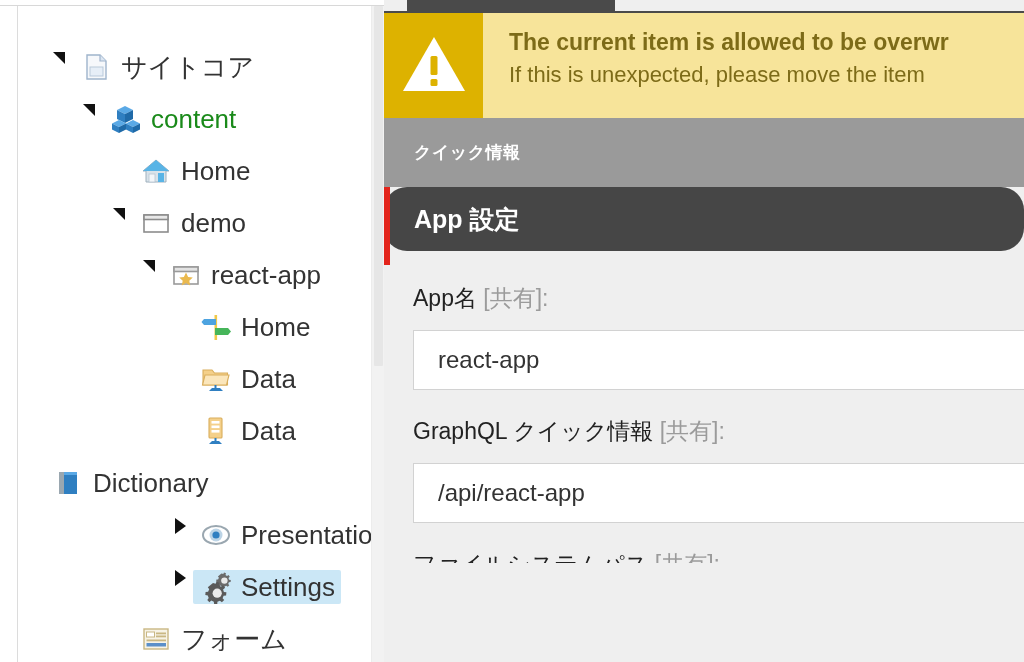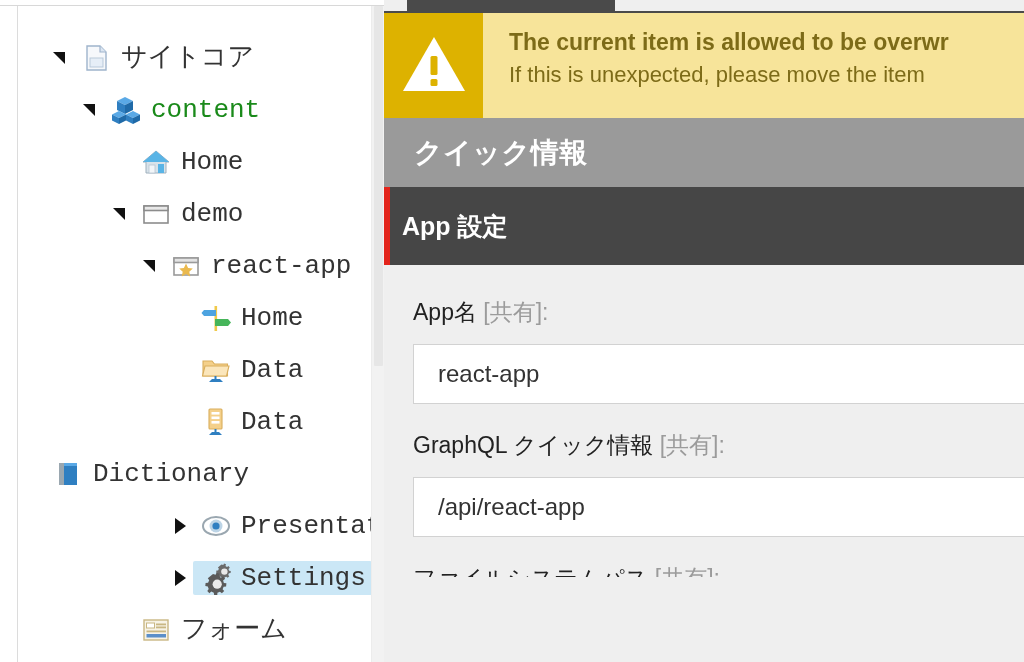--- a/index.html
+++ b/index.html
@@ -28,22 +28,22 @@
   .tree-scrollbar{
     position:absolute;left:371px;top:6px;width:13px;height:656px;background:#f2f2f2;
     border-left:1px solid #ececec;box-sizing:border-box;
   }
   .tree-scrollbar .thumb{
     position:absolute;left:2px;top:0;width:9px;height:360px;background:#e6e6e6;border-radius:1px;
   }
 
   .tree-list{padding-top:26px;}
   .node{
-    position:relative;display:flex;align-items:center;height:52px;
-    font-size:26px;color:#333333;white-space:nowrap;font-family:Liberation Mono, monospace;
+    position:relative;display:flex;align-items:flex-end;height:52px;
+    font-size:26px;color:#333333;white-space:nowrap;
   }
   .node .hit{display:flex;align-items:center;height:34px;padding:0 6px;border-radius:2px;}
   .node.sel .hit{background:#cbe7f6;}
   .twisty{
     flex:0 0 26px;width:26px;height:52px;display:flex;align-items:center;justify-content:center;
   }
   .tri-down-wrap{width:14px;height:14px;position:relative;}
   .tri-down-wrap:before{
     content:"";position:absolute;left:0;top:1px;
     border-style:solid;border-width:12px 0 0 12px;border-color:#111 transparent transparent transparent;
@@ -76,25 +76,25 @@
     font-size:23px;font-weight:bold;color:#7d6b18;line-height:34px;white-space:nowrap;
   }
   .warn-sub{
     font-size:22px;color:#7d6b18;line-height:32px;white-space:nowrap;
   }
 
   .quickinfo{
     height:69px;background:#9a9a9a;display:flex;align-items:center;
     padding-left:30px;box-sizing:border-box;
   }
-  .quickinfo-title{font-size:28px;font-weight:bold;color:#ffffff;letter-spacing:.5px;}
+  .quickinfo-title{font-size:17px;font-weight:bold;color:#ffffff;letter-spacing:.5px;}
 
   .sechead{
-    position:relative;height:78px;background:#464646;display:flex;align-items:center;
-    padding-left:18px;box-sizing:border-box;
+    position:relative;height:64px;background:#464646;display:flex;align-items:center;
+    padding-left:30px;box-sizing:border-box;border-radius:23px;
   }
   .sechead .accent{position:absolute;left:0;top:0;width:6px;height:78px;background:#e3241b;}
   .sechead-title{font-size:25px;font-weight:bold;color:#ffffff;}
 
   .fields{background:#efefef;padding:32px 0 0 29px;box-sizing:border-box;height:397px;}
   .field{margin-bottom:26px;}
   .field-label{font-size:23px;color:#222;line-height:30px;margin-bottom:17px;white-space:nowrap;}
   .field-label .shared{color:#9b9b9b;}
   .field-input{
     height:60px;background:#ffffff;border:1px solid #d2d2d2;box-sizing:border-box;

